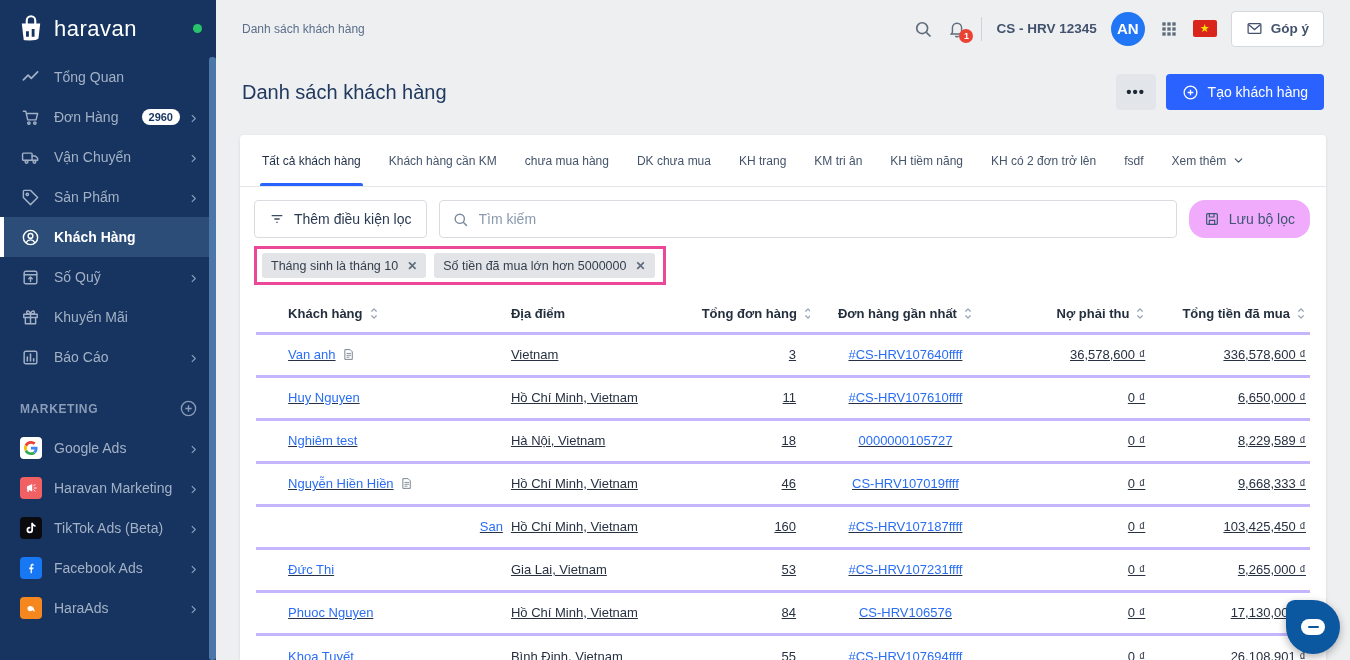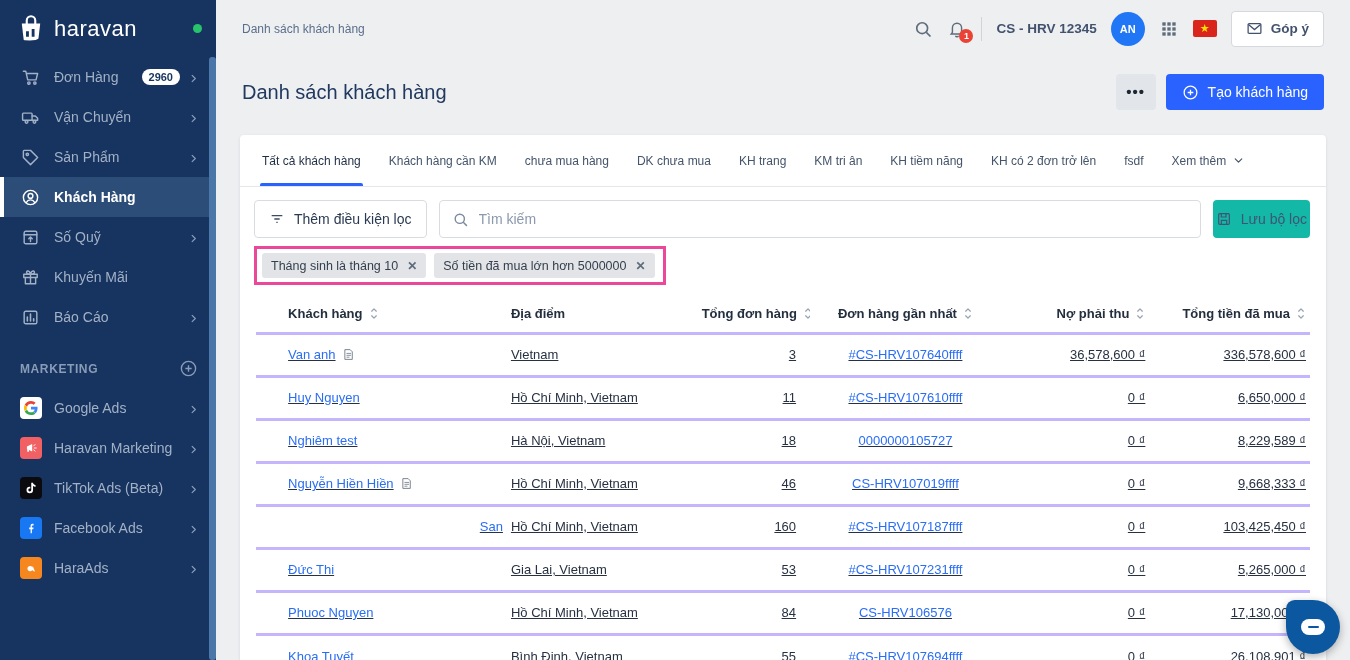--- a/index.html
+++ b/index.html
@@ -39,21 +39,21 @@
   
   .main { position:absolute; left:216px; top:0; right:0; height:660px; }
   .topbar { height:57px; display:flex; align-items:center; padding:0 26px; }
   .breadcrumb { font-size:12px; color:#5b6e8a; }
   .top-right { margin-left:auto; display:flex; align-items:center; gap:14px; }
   .top-ic { width:20px; height:20px; color:#5f6c7b; cursor:pointer; position:relative; }
   .top-ic svg { width:20px; height:20px; }
   .bell-badge { position:absolute; right:-6px; bottom:-4px; background:#ea4335; color:#fff; font-size:9px; font-weight:bold; width:14px; height:14px; border-radius:50%; display:flex; align-items:center; justify-content:center; }
   .top-div { width:1px; height:24px; background:#cfd4da; }
   .store-name { font-size:13.5px; font-weight:bold; color:#42526e; white-space:nowrap; }
-  .avatar { width:34px; height:34px; border-radius:50%; background:#2176f6; color:#fff; font-size:11px; font-weight:bold; display:flex; align-items:center; justify-content:center; cursor:pointer; }
+  .avatar { width:34px; height:34px; border-radius:50%; background:#2176f6; color:#fff; font-size:15px; font-weight:bold; display:flex; align-items:center; justify-content:center; cursor:pointer; }
   .flag { width:24px; height:17px; background:#da251d; border-radius:2px; display:flex; align-items:center; justify-content:center; color:#ffde00; font-size:11px; cursor:pointer; }
   .feedback-btn { display:flex; align-items:center; gap:8px; background:#fff; border:1px solid #d5d9dd; border-radius:4px; height:36px; padding:0 14px; font-size:13.5px; font-weight:bold; color:#42526e; cursor:pointer; }
   .feedback-btn svg { width:17px; height:17px; color:#42526e; }
 
   .page-head { height:78px; display:flex; align-items:center; padding:0 26px 8px 26px; }
   .page-title { font-size:20px; font-weight:500; color:#22395f; }
   .head-actions { margin-left:auto; display:flex; align-items:center; gap:10px; }
   .more-btn { width:40px; height:36px; background:#e2e5e9; border:none; border-radius:4px; font-size:15px; font-weight:bold; color:#1c2733; letter-spacing:1px; cursor:pointer; line-height:10px; }
   .create-btn { height:36px; background:#2962ff; color:#fff; border:none; border-radius:4px; font-size:14px; padding:0 16px; display:flex; align-items:center; gap:9px; cursor:pointer; }
   .create-btn svg { width:17px; height:17px; }
@@ -66,21 +66,21 @@
   .tab .caret { width:13px; height:13px; margin-left:6px; color:#44546a; }
   .tab .caret svg { width:13px; height:13px; }
 
   .filter-row { display:flex; align-items:center; gap:12px; padding:13px 16px 8px 14px; }
   .filter-btn { display:flex; align-items:center; gap:9px; height:38px; padding:0 14px; border:1px solid #d8dce0; border-radius:4px; background:#fff; font-size:14px; color:#2a3a52; cursor:pointer; white-space:nowrap; }
   .filter-btn svg { width:16px; height:16px; color:#3c4c62; }
   .search-box { flex:1 1 auto; display:flex; align-items:center; height:38px; border:1px solid #d8dce0; border-radius:4px; padding:0 12px; background:#fff; }
   .search-box svg { width:17px; height:17px; color:#7b8a9e; margin-right:10px; flex:0 0 auto; }
   .search-box input { border:none; outline:none; flex:1; font-size:14px; color:#2a3a52; font-family:"Liberation Sans",sans-serif; }
   .search-box input::placeholder { color:#8a99ad; }
-  .save-filter-btn { display:flex; align-items:center; gap:9px; height:38px; padding:0 3px; background:#14b8a6; border:none; border-radius:4px; font-size:14px; color:#3f5573; cursor:pointer; white-space:nowrap; }
+  .save-filter-btn { display:flex; align-items:center; gap:9px; height:38px; padding:0 15px; background:#f0abfc; border:none; border-radius:16px; font-size:14px; color:#3f5573; cursor:pointer; white-space:nowrap; }
   .save-filter-btn svg { width:16px; height:16px; color:#3f5573; }
 
   .chips-row { padding:0 16px 10px 14px; }
   .annotation-box { display:inline-flex; align-items:center; gap:8px; border:3px solid #ec4899; padding:4px 8px 4px 5px; }
   .chip { display:flex; align-items:center; background:#e2e4e7; border-radius:3px; height:25px; padding:0 9px; font-size:12.5px; color:#333f4d; white-space:nowrap; }
   .chip .chip-x { margin-left:9px; color:#5d6b7a; font-size:12px; cursor:pointer; font-weight:bold; }
 
   
   table { width:calc(100% - 32px); margin:0 16px; border-collapse:collapse; table-layout:fixed; }
   th, td { height:38px; font-size:13px; color:#273142; padding:0 4px; overflow:hidden; white-space:nowrap; }
@@ -116,20 +116,28 @@
         <path d="M5.5 8.2h13l-1.4 12H6.9z" fill="#fff" stroke="none"></path>
         <path d="M9 9.5V6a3 3 0 0 1 6 0v3.5" stroke="#fff"></path>
         <path d="M8.5 13.5h2v4h-2zM12.5 12h2v5.5h-2z" fill="#16345f" stroke="none"></path>
         <path d="M4 19.5c5 2.2 11 2 16-1" stroke="#16345f" stroke-width="1.4"></path>
       </svg>
     </span>
     <span class="logo-text">haravan</span>
     <span class="online-dot"></span>
   </div>
   <div class="nav" id="nav-root">
+      <div class="nav-item">
+        <span class="nav-icon">
+          <svg viewBox="0 0 24 24" fill="none" stroke="currentColor" stroke-width="1.8" stroke-linecap="round" stroke-linejoin="round">
+            <polyline points="3,15 9,9 13,13 21,5" stroke-width="2.2"></polyline>
+          </svg>
+        </span>
+        <span class="nav-label">Tổng Quan</span>
+      </div>
       <div class="nav-item">
         <span class="nav-icon">
           <svg viewBox="0 0 24 24" fill="none" stroke="currentColor" stroke-width="1.8" stroke-linecap="round" stroke-linejoin="round">
             <path d="M3 4h3l2.5 11H19l2-8H7"></path>
             <circle cx="10" cy="19" r="1.5"></circle>
             <circle cx="17.5" cy="19" r="1.5"></circle>
           </svg>
         </span>
         <span class="nav-label">Đơn Hàng</span>
         <span class="nav-badge">2960</span>

